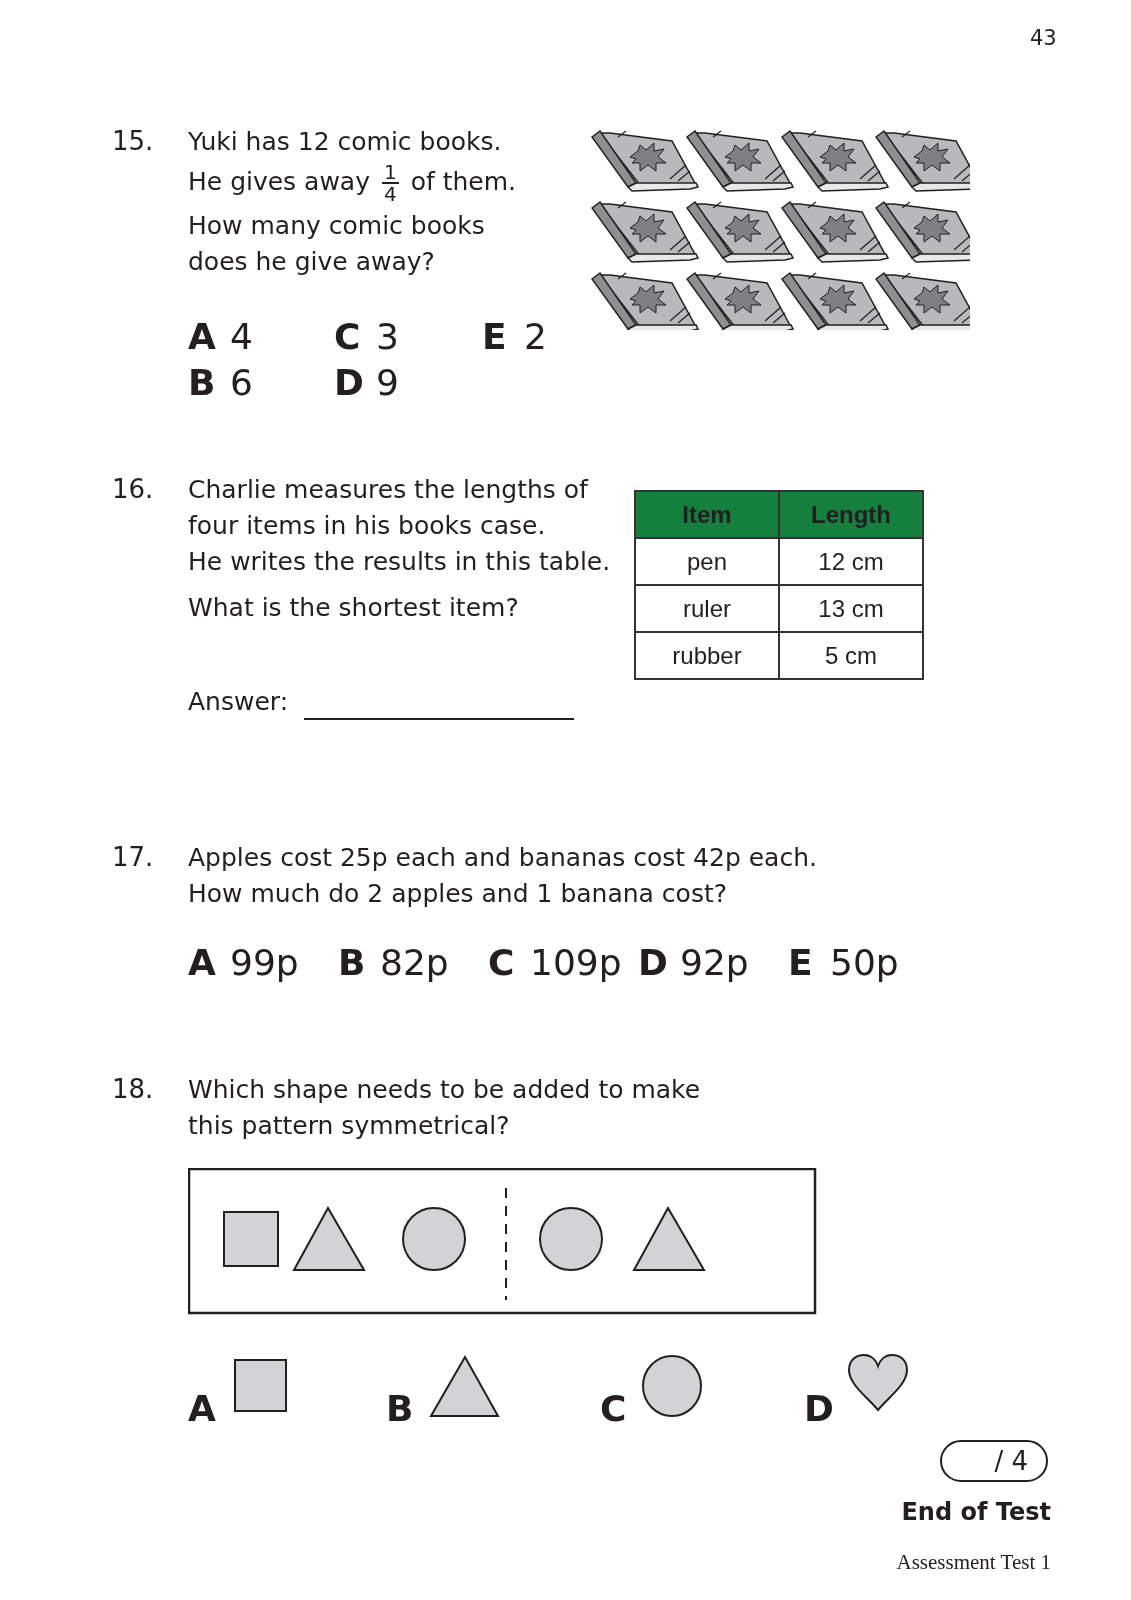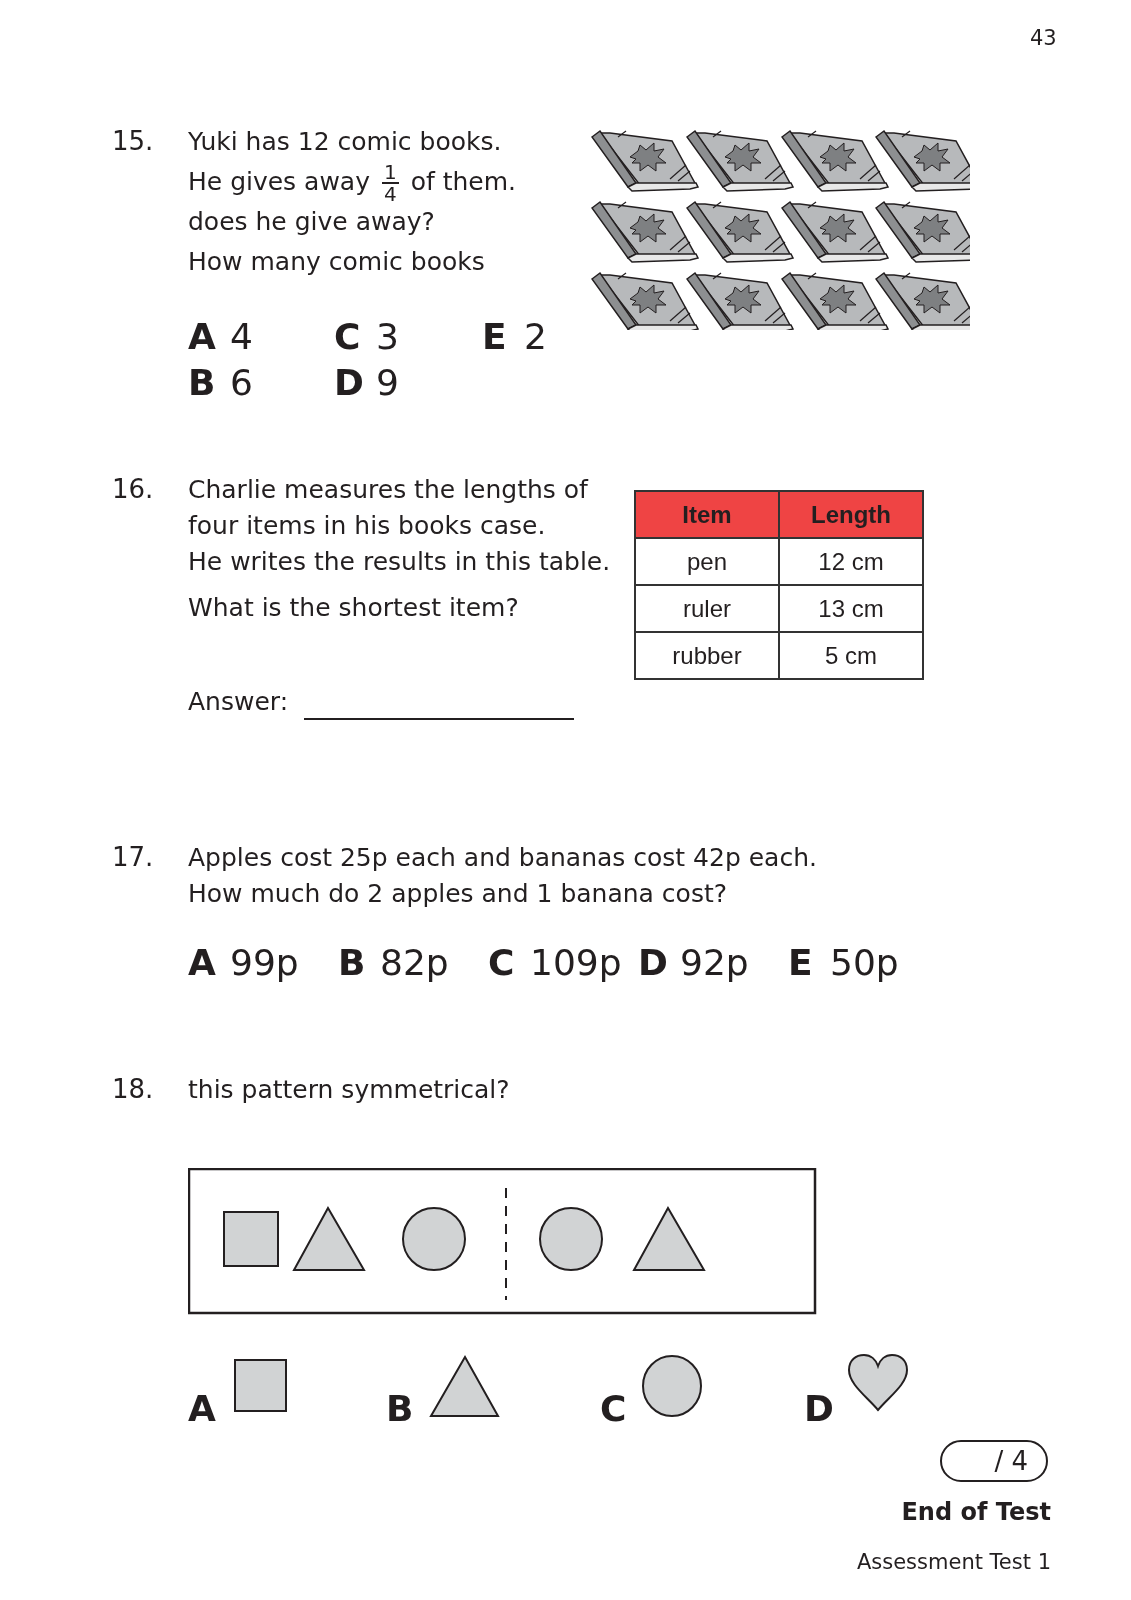--- a/index.html
+++ b/index.html
@@ -8,41 +8,41 @@
   .pagenum { left:1030px; top:26px; font-size:21px; }
   .qnum { font-size:26px; left:112px; }
   .qtext { font-size:25px; line-height:36px; left:188px; }
   .opt { position:absolute; font-size:36px;margin-top:20px; }
   .opt b { font-weight:bold; display:inline-block; width:42px; }
   .frac { display:inline-block; vertical-align:middle; text-align:center; font-size:20px; line-height:20px; margin:0 4px; }
   .frac .n { display:block; border-bottom:2px solid #231f20; padding:0 2px; }
   .frac .d { display:block; }
   table.len { border-collapse:collapse; font-family:"Liberation Sans", sans-serif; font-size:24px; }
   table.len td, table.len th { border:2px solid #333; width:142px; height:45px; text-align:center; padding:0; }
-  table.len th { background:#ef4444; font-weight:bold; }
+  table.len th { background:#15803d; font-weight:bold; }
   .answer-line { display:inline-block; width:270px; border-bottom:2px solid #231f20; margin-left:16px; height:26px; vertical-align:bottom; }
   .score { left:940px; top:1440px; width:108px; height:42px; border:2px solid #231f20; border-radius:22px; font-size:26px; text-align:right; box-sizing:border-box; padding-right:18px; line-height:38px; }
   .end { right:80px; top:1498px; font-size:24px; font-weight:bold; }
-  .foot { right:80px; top:1550px; font-size:21px; }
+  .foot { right:80px; top:1550px; font-size:21px;font-family:Liberation Serif, serif; }
 </style>
 </head>
 <body>
 
 <div class="abs pagenum">43</div>
 
 <div class="abs qnum" style="top:126px">15.</div>
 <div class="abs qtext" style="top:124px">
   <div>Yuki has 12 comic books.</div>
   <div style="margin-top:2px">
     <span>He gives away</span>
     <span class="frac"><span class="n">1</span><span class="d">4</span></span>
     <span>of them.</span>
   </div>
+  <div style="margin-top:4px">How many comic books</div>
   <div>does he give away?</div>
-  <div style="margin-top:4px">How many comic books</div>
 </div>
 <div class="opt" style="left:188px;top:296px"><b>A</b><span>4</span></div>
 <div class="opt" style="left:188px;top:342px"><b>B</b><span>6</span></div>
 <div class="opt" style="left:334px;top:296px"><b>C</b><span>3</span></div>
 <div class="opt" style="left:334px;top:342px"><b>D</b><span>9</span></div>
 <div class="opt" style="left:482px;top:296px"><b>E</b><span>2</span></div>
 
 <svg class="abs" style="left:590px;top:125px" width="380" height="205">
   <defs>
     <g id="book">
@@ -106,20 +106,21 @@
   <div>How much do 2 apples and 1 banana cost?</div>
 </div>
 <div class="opt" style="left:188px;top:922px"><b>A</b><span>99p</span></div>
 <div class="opt" style="left:338px;top:922px"><b>B</b><span>82p</span></div>
 <div class="opt" style="left:488px;top:922px"><b>C</b><span>109p</span></div>
 <div class="opt" style="left:638px;top:922px"><b>D</b><span>92p</span></div>
 <div class="opt" style="left:788px;top:922px"><b>E</b><span>50p</span></div>
 
 <div class="abs qnum" style="top:1074px">18.</div>
 <div class="abs qtext" style="top:1072px">
+  <div>Which shape needs to be added to make</div>
   <div>this pattern symmetrical?</div>
 </div>
 <svg class="abs" style="left:188px;top:1168px" width="630" height="148">
   <rect x="1" y="1" width="626" height="144" fill="#fff" stroke="#231f20" stroke-width="2.5"></rect>
   <rect x="36" y="44" width="54" height="54" fill="#d1d3d4" stroke="#231f20" stroke-width="2"></rect>
   <polygon points="140,40 106,102 176,102" fill="#d1d3d4" stroke="#231f20" stroke-width="2"></polygon>
   <ellipse cx="246" cy="71" rx="31" ry="31" fill="#d1d3d4" stroke="#231f20" stroke-width="2"></ellipse>
   <line x1="318" y1="20" x2="318" y2="132" stroke="#231f20" stroke-width="2" stroke-dasharray="10,8"></line>
   <ellipse cx="383" cy="71" rx="31" ry="31" fill="#d1d3d4" stroke="#231f20" stroke-width="2"></ellipse>
   <polygon points="480,40 446,102 516,102" fill="#d1d3d4" stroke="#231f20" stroke-width="2"></polygon>

